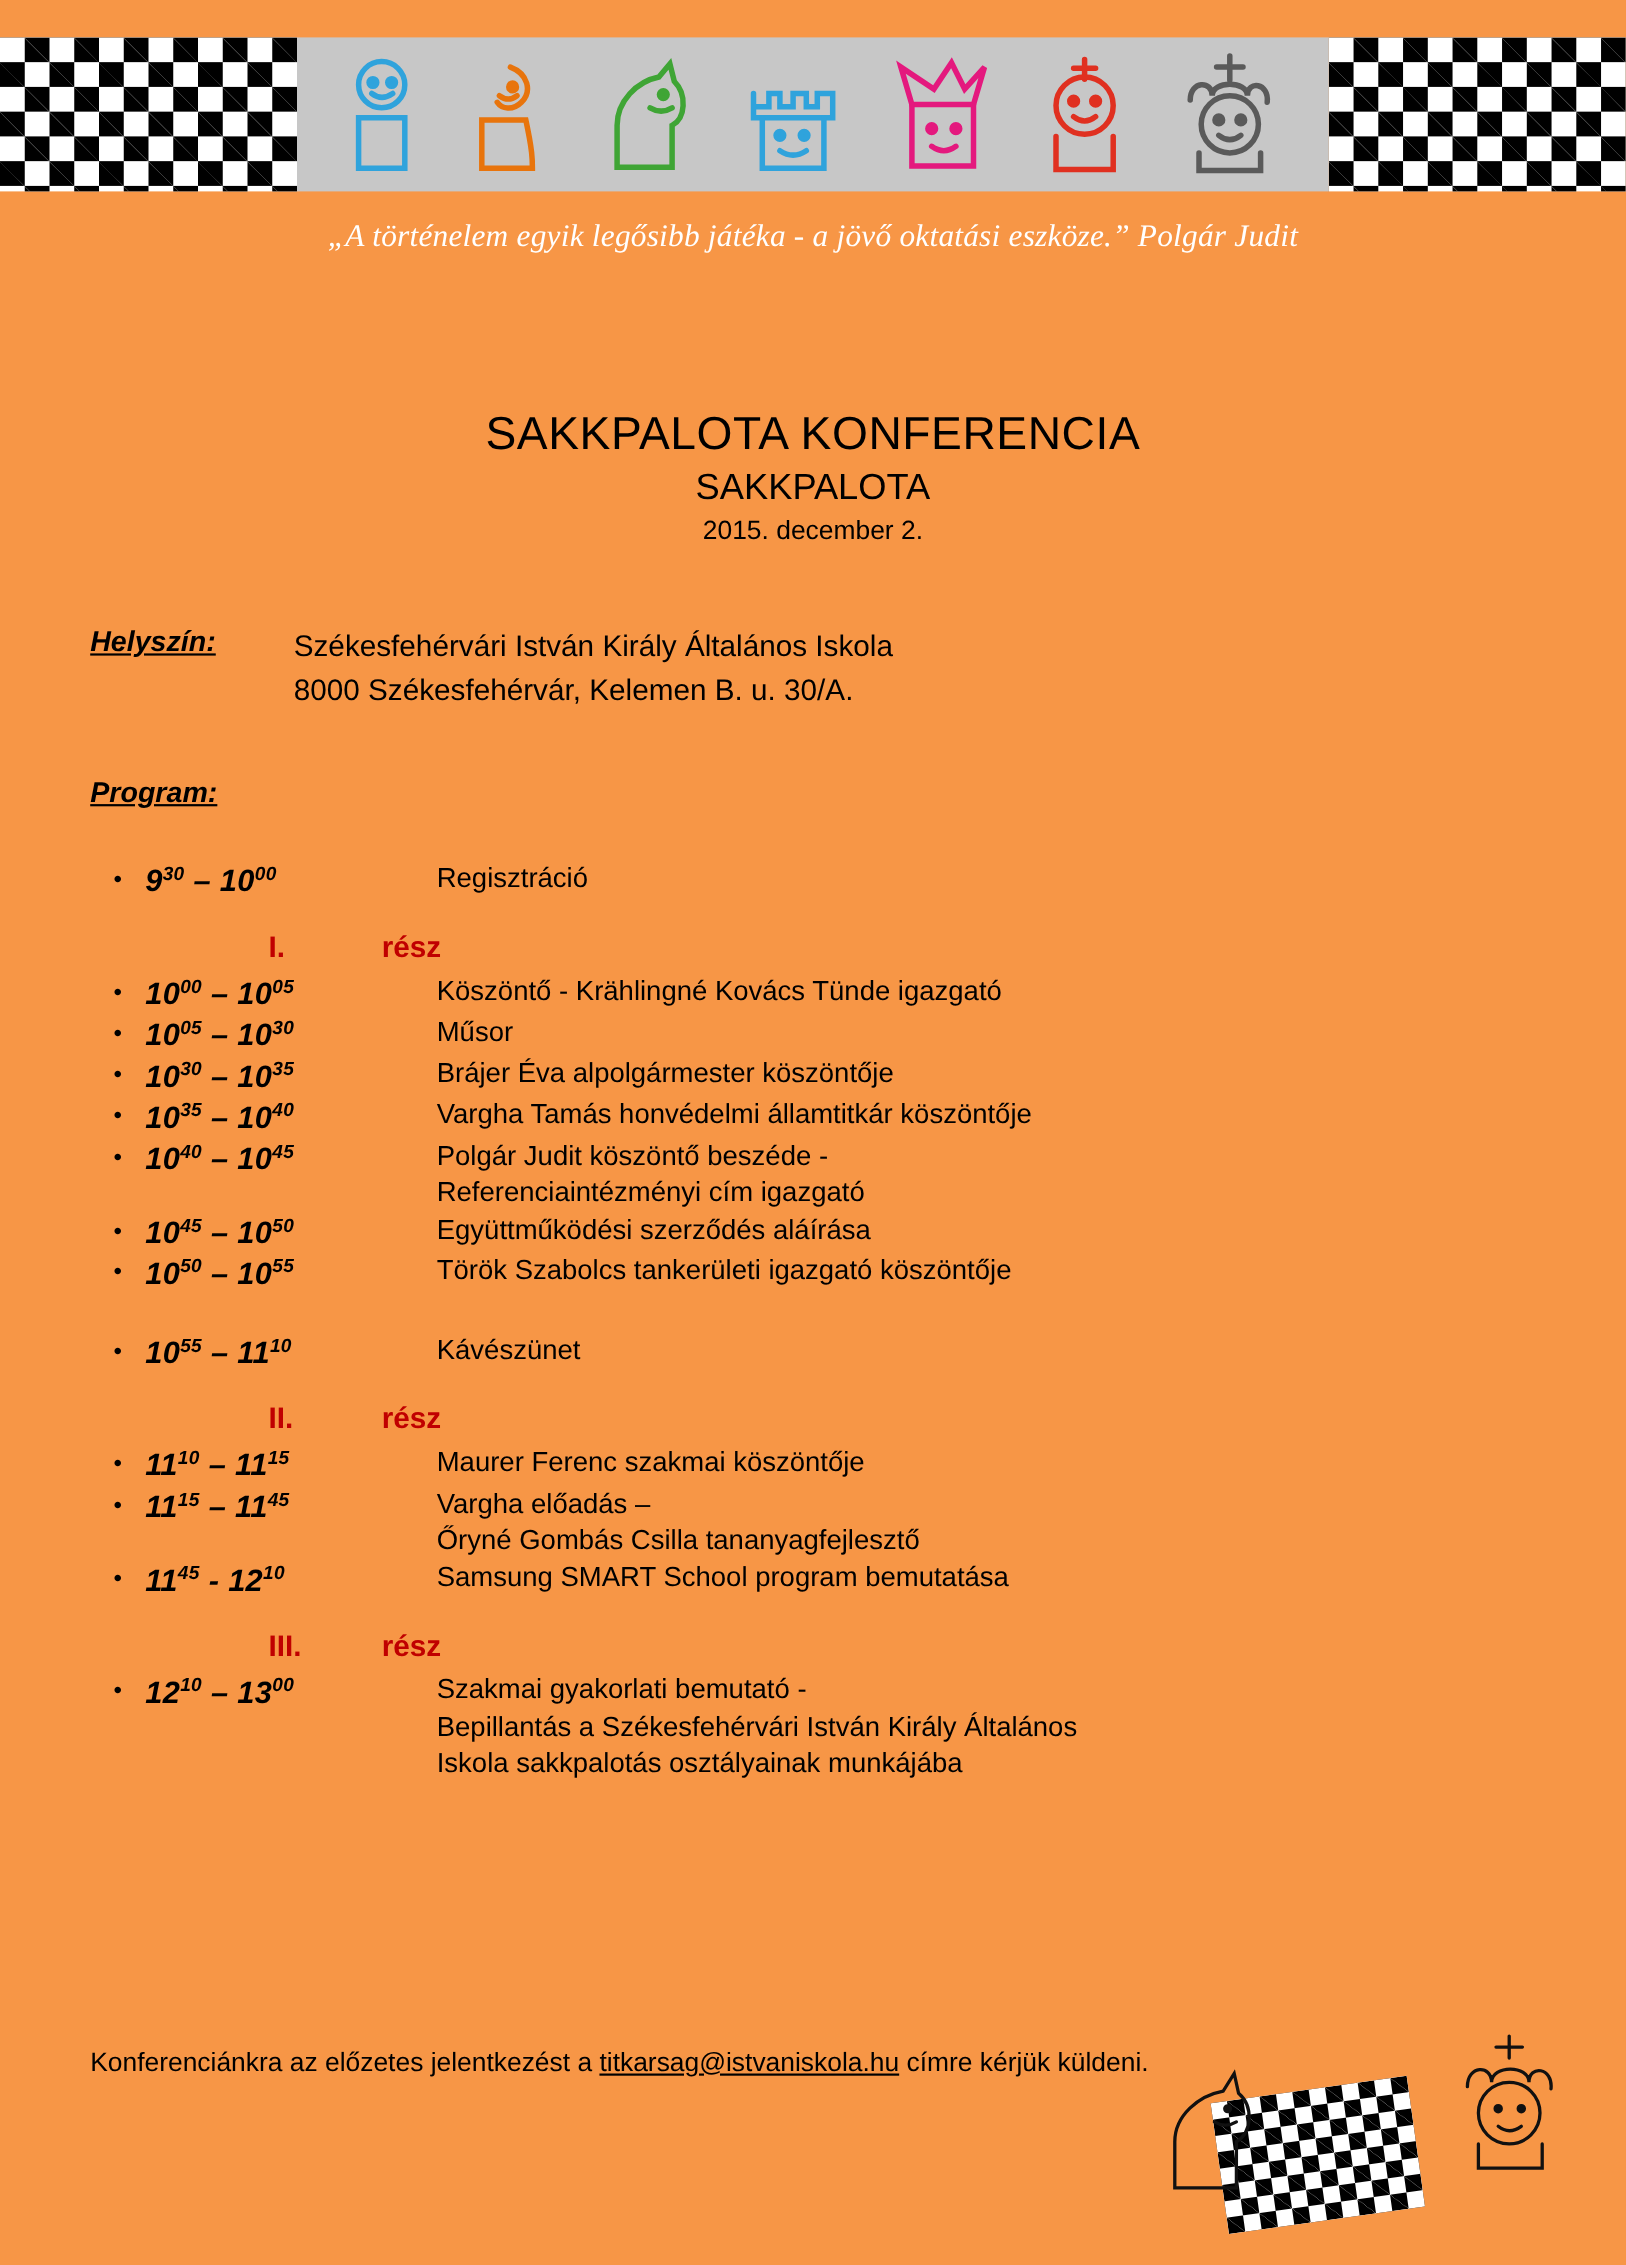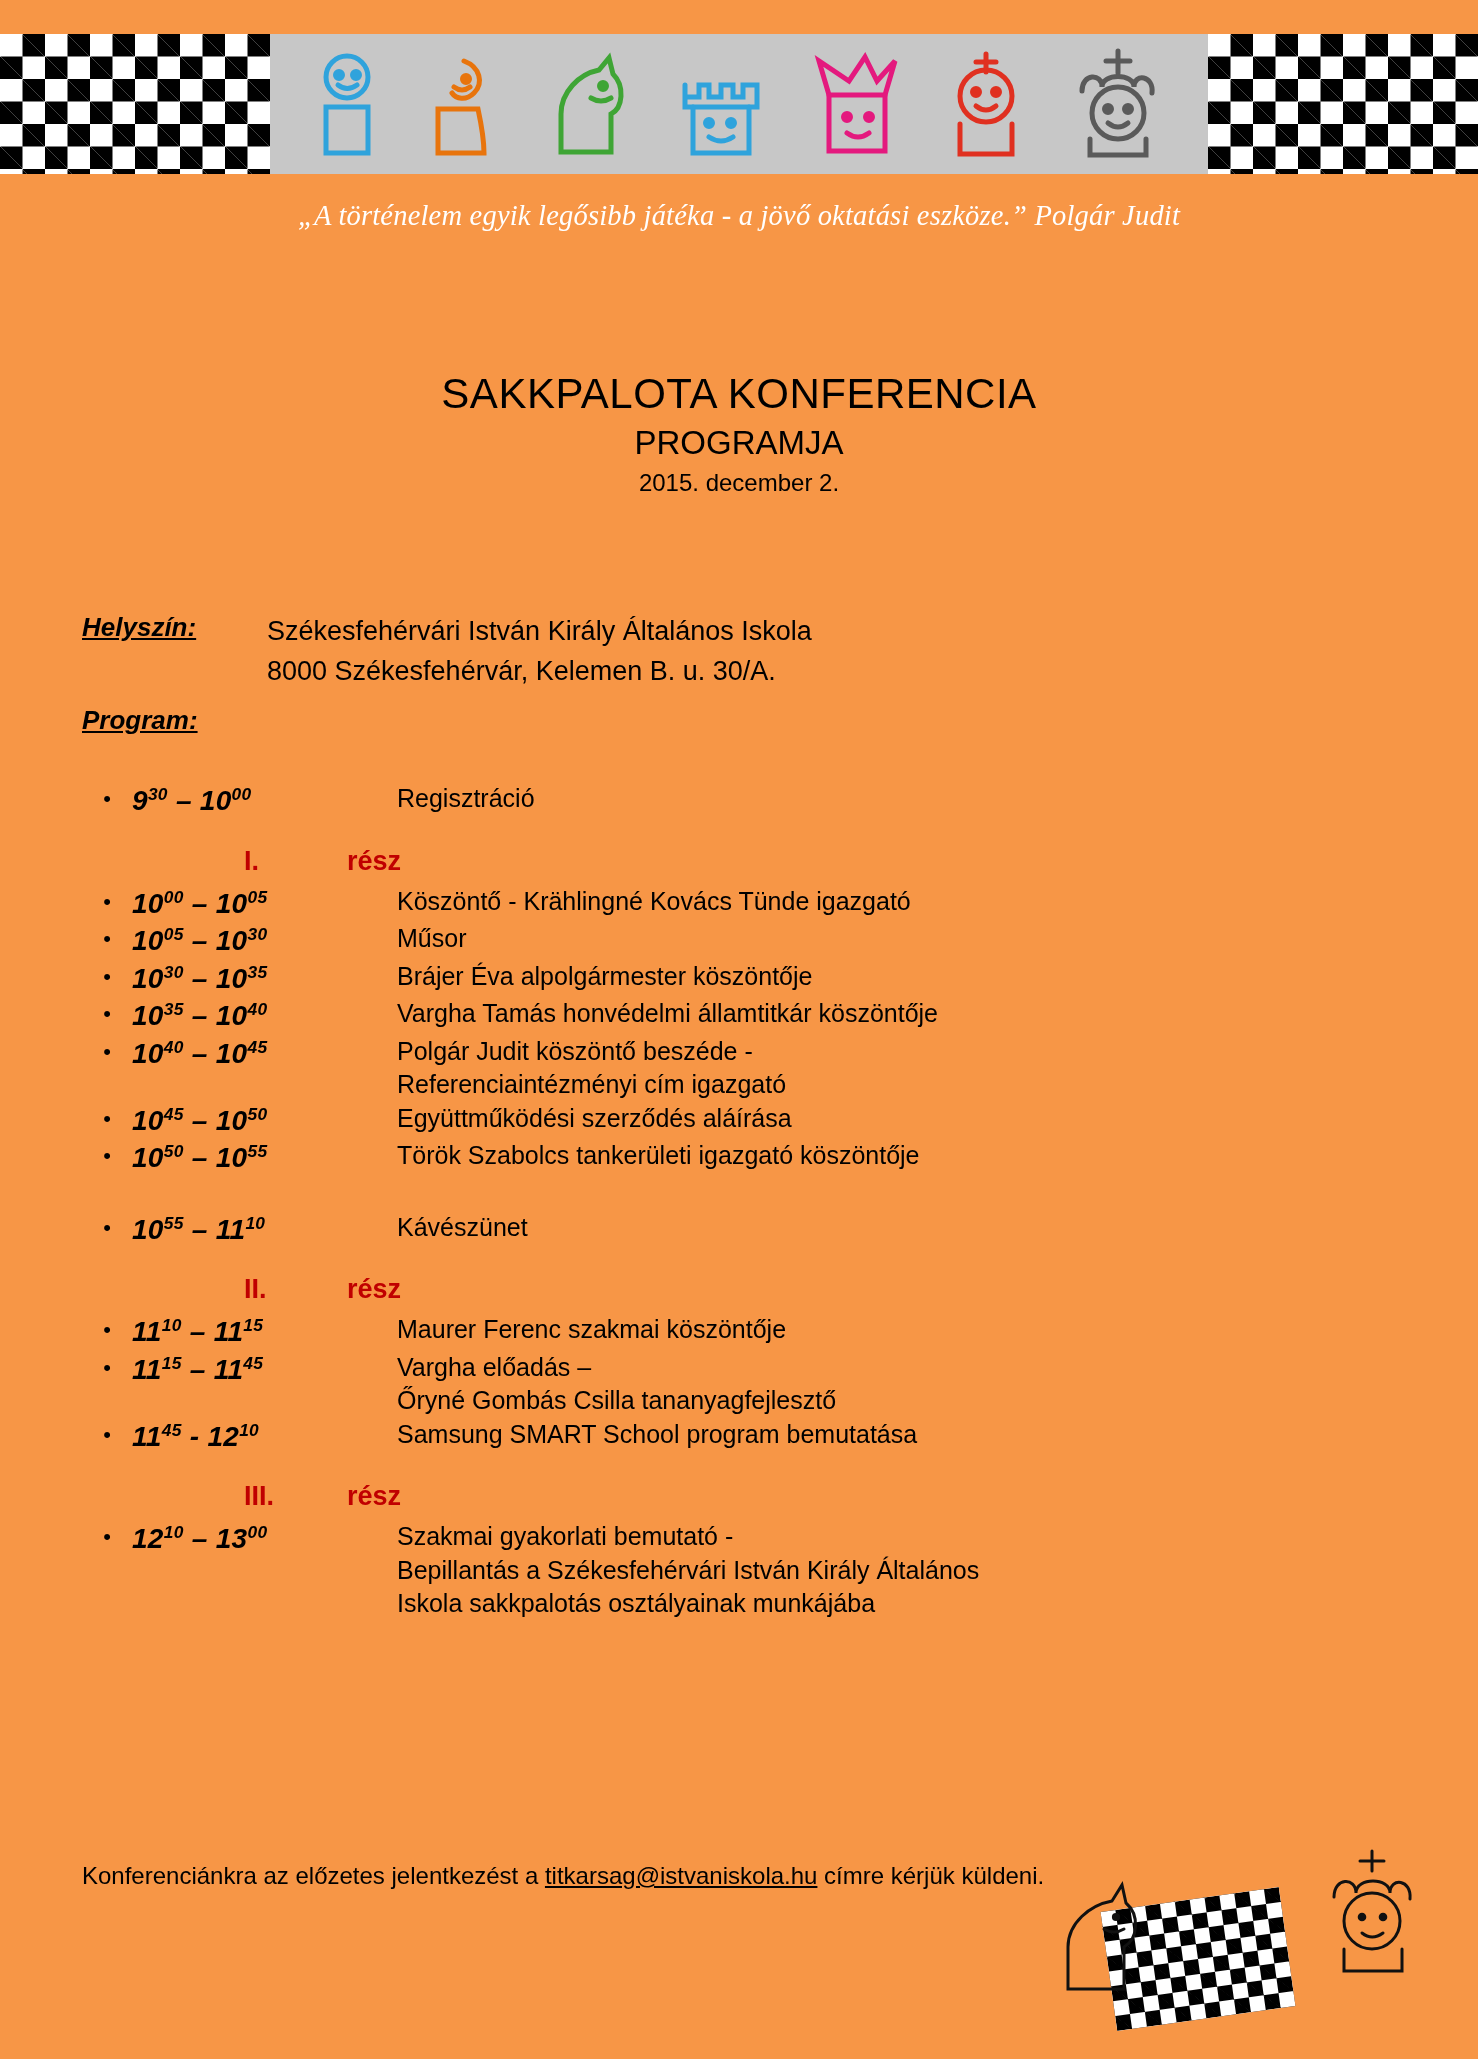--- a/index.html
+++ b/index.html
@@ -93,21 +93,20 @@
   }
 
   
   .venue {
     position: absolute;
     top: 568px;
     left: 82px;
     width: 1300px;
     font-size: 27px;
     color: #000;
-    margin-top: 44px;
   }
   .venue-label {
     display: inline-block;
     width: 185px;
     vertical-align: top;
     font-style: italic;
     font-weight: bold;
     text-decoration: underline;
     font-size: 26px;
   }
@@ -293,21 +292,21 @@
       </svg>
     </div>
   </div>
   <div class="checker-right"></div>
 </div>
 
 <div class="quote">„A történelem egyik legősibb játéka - a jövő oktatási eszköze.” Polgár Judit</div>
 
 <div class="title-block">
   <div class="title-main">SAKKPALOTA KONFERENCIA</div>
-  <div class="title-sub">PROGRAMJA</div>
+  <div class="title-sub">SAKKPALOTA</div>
   <div class="title-date">2015. december 2.</div>
 </div>
 
 <div class="venue">
   <span class="venue-label">Helyszín:</span><span class="venue-lines">
     <span class="venue-line">Székesfehérvári István Király Általános Iskola</span><br>
     <span class="venue-line">8000 Székesfehérvár, Kelemen B. u. 30/A.</span>
   </span>
 </div>
 

